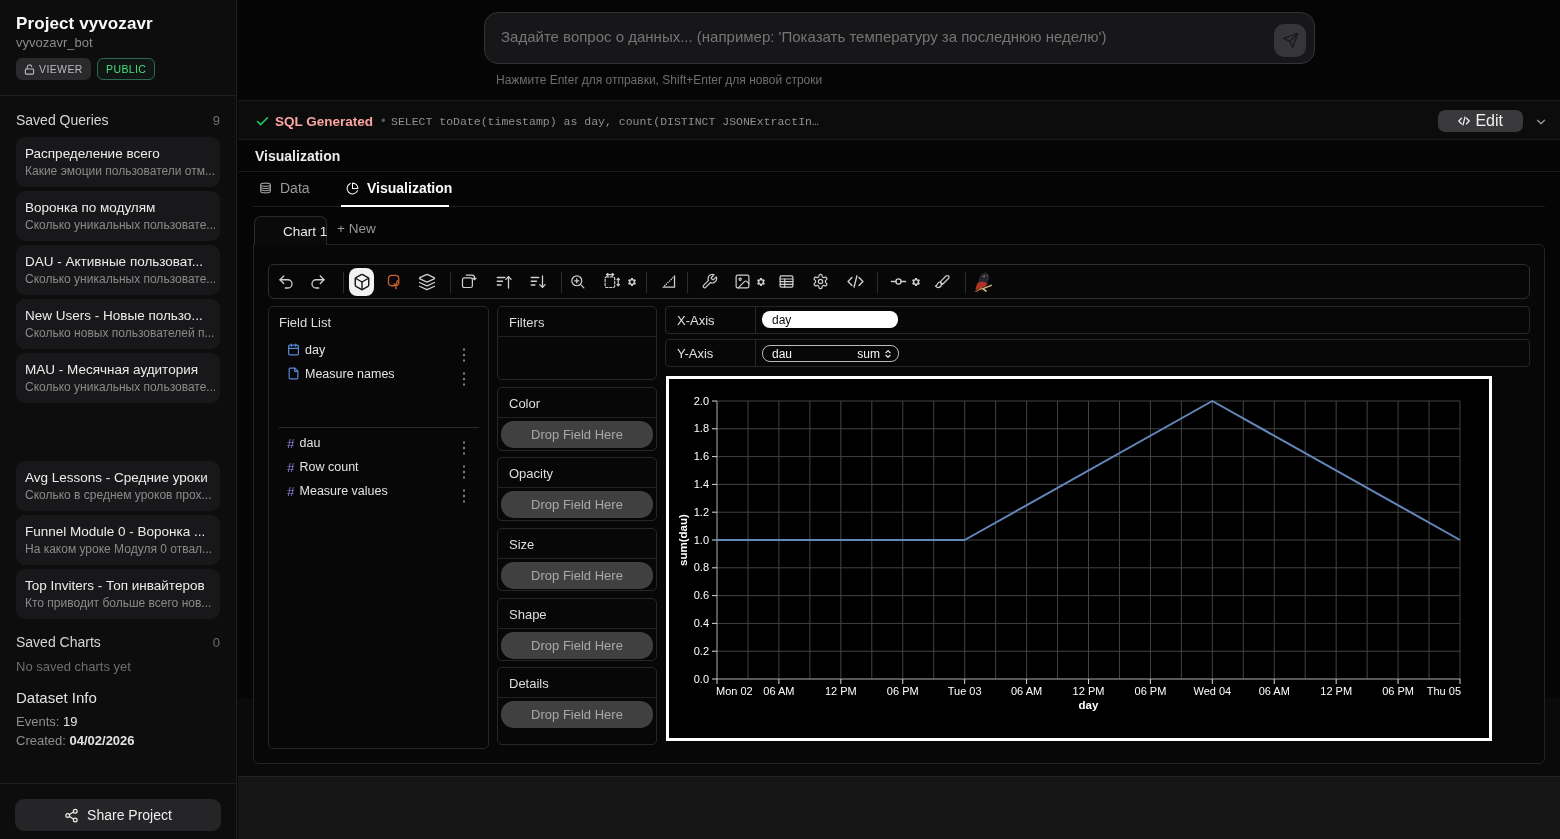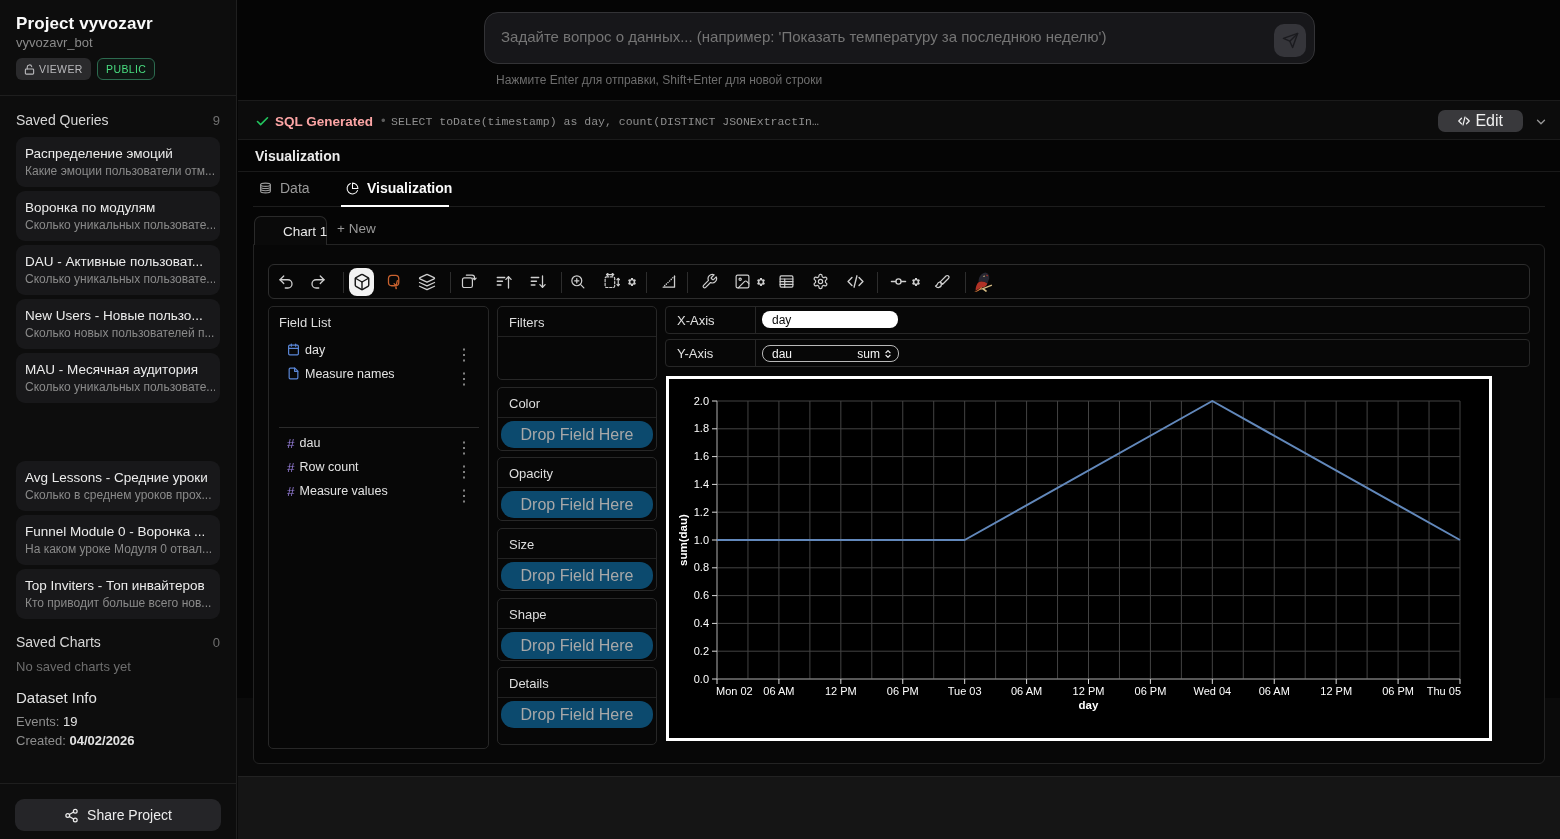--- a/index.html
+++ b/index.html
@@ -69,22 +69,22 @@
     background:#070707; border:1px solid #232323; border-radius:0 6px 6px 6px; }
   
   #toolbar { position:absolute; left:14px; top:19px; width:1262px; height:35px;
     border:1px solid #2d2d2d; border-radius:6px; }
   .tsep { position:absolute; top:7px; width:1px; height:21px; background:#2d2d2d; }
   .ti-box { position:absolute; top:3px; width:28px; height:28px; border-radius:7px; }
 
   .gw-card { position:absolute; background:#0a0a0a00; border:1px solid #272727; border-radius:5px; }
   .gw-title { position:absolute; left:11px; top:8px; font-size:13px; color:#dedede; }
   .gw-hdiv { position:absolute; left:0; top:29px; width:100%; height:1px; background:#222; }
-  .drop { position:absolute; left:3px; right:3px; height:27px; background:#0c4a6e;
-    border-radius:13px; display:flex; align-items:center; justify-content:center; color:#a8a8a8; font-size:16px; }
+  .drop { position:absolute; left:3px; right:3px; height:27px; background:#404040;
+    border-radius:13px; display:flex; align-items:center; justify-content:center; color:#a8a8a8; font-size:13px; }
 
   .frow { display:flex; align-items:center; gap:5px; position:absolute; height:24px; font-size:12.5px; color:#e3e3e3; }
   .fmenu { position:absolute; right:16px; color:#9a9a9a; }
 
   .axisrow { position:absolute; left:411px; width:865px; height:28px; border:1px solid #272727; border-radius:4px; }
   .axisrow .albl { position:absolute; left:11px; top:6px; font-size:13px; color:#e0e0e0; }
   .axisrow .asep { position:absolute; left:89px; top:0; width:1px; height:100%; background:#272727; }
 
   #chartcard { position:absolute; left:412px; top:131px; width:826px; height:365px;
     background:#000; border:3px solid #fff; }
@@ -99,21 +99,21 @@
       <svg width="11" height="11" viewBox="0 0 24 24" fill="none" stroke="#b9b9bc" stroke-width="2.4" stroke-linecap="round" stroke-linejoin="round">
           <rect x="3" y="11" width="18" height="11" rx="2"></rect>
           <path d="M7 11V7a5 5 0 0 1 9.9-1"></path>
         </svg>
       VIEWER</div>
     <div class="chip public">PUBLIC</div>
     <div class="sb-div1"></div>
     <div class="sb-h" style="top:112px;">Saved Queries</div>
     <div class="sb-count" style="top:113px;">9</div>
     <div class="qcard" style="top:137px;">
-        <div class="t">Распределение эмоций</div>
+        <div class="t">Распределение всего</div>
         <div class="d">Какие эмоции пользователи отм...</div>
       </div>
     <div class="qcard" style="top:191px;">
         <div class="t">Воронка по модулям</div>
         <div class="d">Сколько уникальных пользовате...</div>
       </div>
     <div class="qcard" style="top:245px;">
         <div class="t">DAU - Активные пользоват...</div>
         <div class="d">Сколько уникальных пользовате...</div>
       </div>

